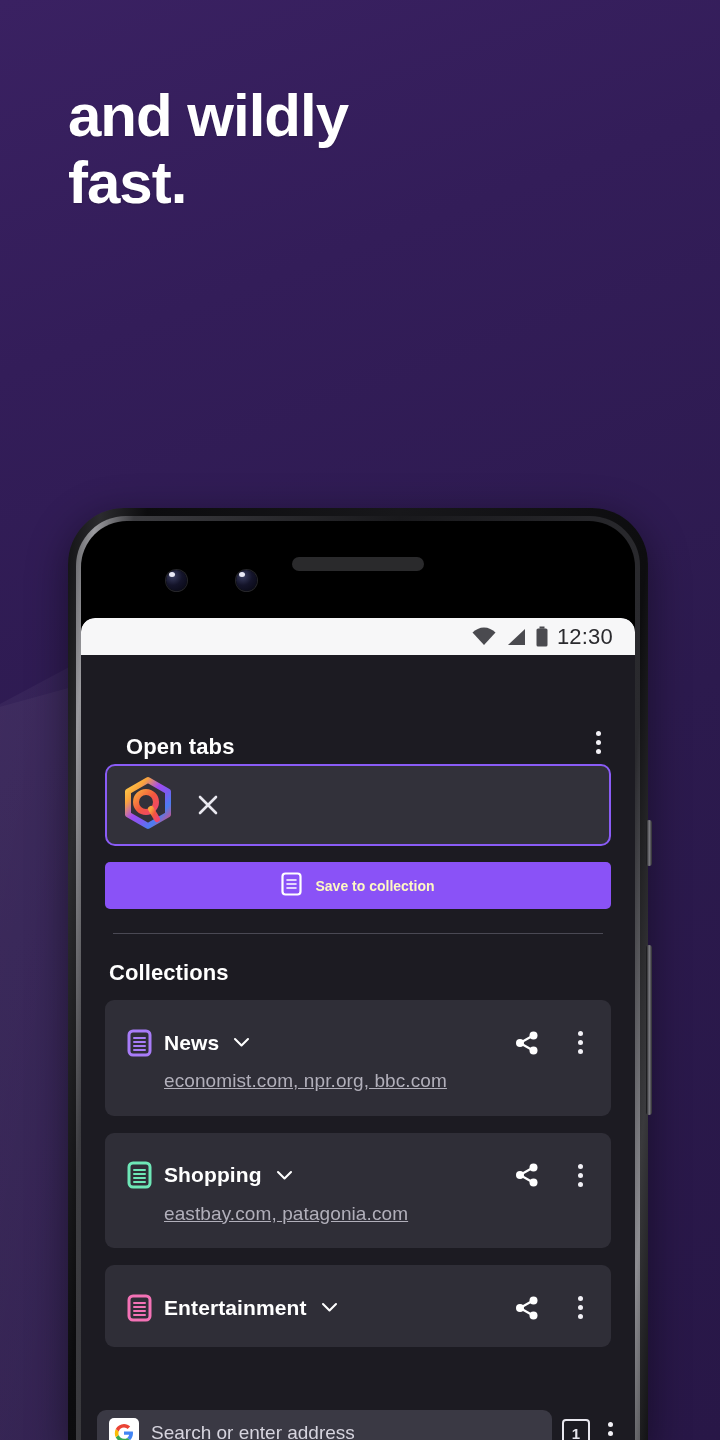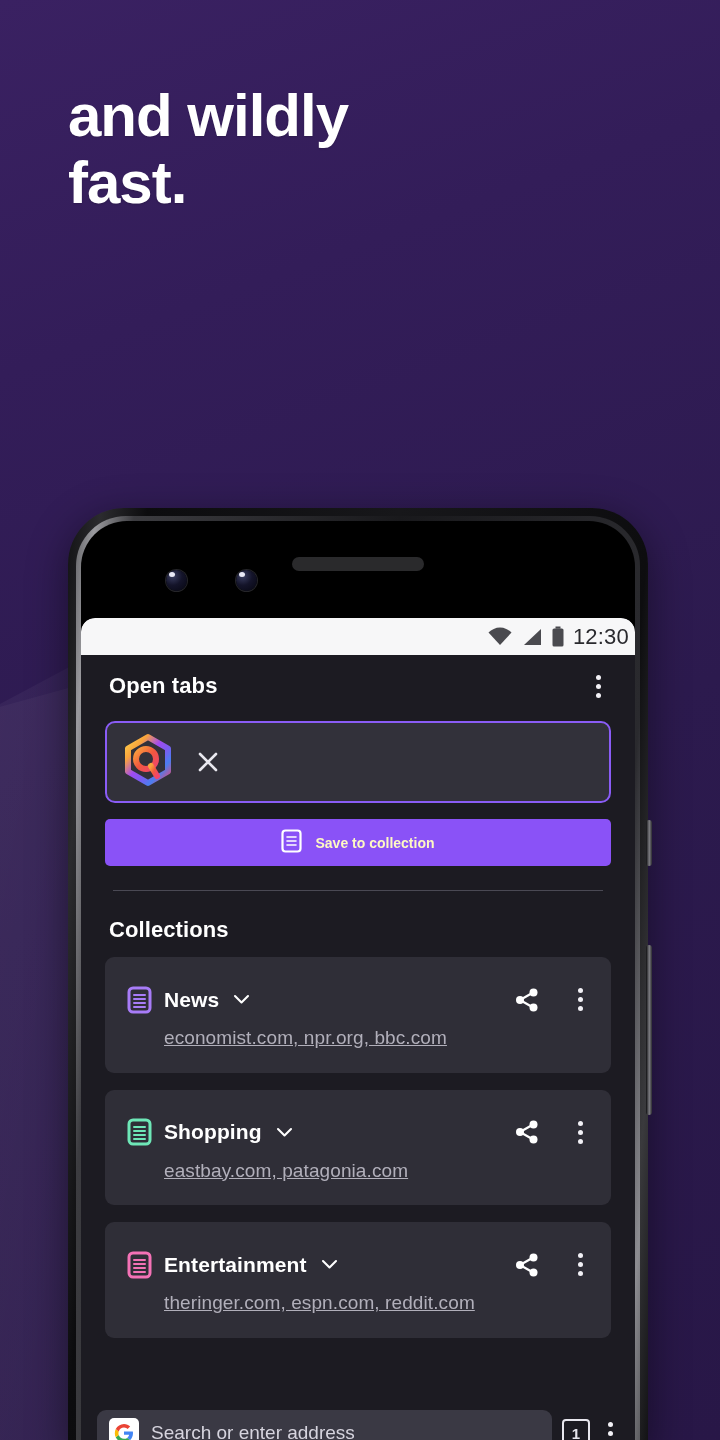--- a/index.html
+++ b/index.html
@@ -100,34 +100,35 @@
     border-radius:14px 14px 0 0;
     overflow:hidden;
     display:flex; flex-direction:column;
   }
 
   
   #status-bar {
     height:37px; background:#f7f7f8;
     border-radius:14px 14px 0 0;
     display:flex; align-items:center; justify-content:flex-end;
-    padding-right:6px; gap:8px;
+    padding-right:22px; gap:8px;
     flex:none;
   }
   #status-bar .s-icon { display:flex; align-items:center; }
   #status-time {
     color:#2a2a2e; font-size:22px; letter-spacing:0.2px;
   }
 
   
   #app-header {
     flex:none;
     height:62px;
-    display:flex; align-items:center; justify-content:space-between;
-    padding:0 26px 0 28px;
+    display:flex; align-items:flex-end; justify-content:space-between;
+    padding:0 26px 0 45px;
+    margin-top:43px;
   }
   #open-tabs-title {
     color:#ffffff; font-size:22px; font-weight:700; letter-spacing:0.1px;
   }
   .kebab {
     display:flex; flex-direction:column; gap:4px; align-items:center;
     padding:6px 8px; cursor:pointer;
   }
   .kebab i { width:5px; height:5px; border-radius:50%; background:#f2f1f6; display:block; }
 
@@ -415,21 +416,20 @@
                 <circle cx="19.5" cy="20.5" r="4" fill="#ffffff"></circle>
                 <path d="M9.5 11 L16.5 7 M9.5 15 L16.5 19" stroke="#ffffff" stroke-width="2.2" stroke-linecap="round"></path>
               </svg>
             </span>
             <span class="kebab cc-kebab">
                 <i></i>
                 <i></i>
                 <i></i>
               </span>
           </div>
-          <div class="cc-urls">theringer.com, espn.com, reddit.com</div>
         </div>
 
       </div>
 
       <div id="bottom-toolbar">
         <div id="url-bar">
           <span id="google-icon-box">
             <svg width="20" height="20" viewBox="0 0 20 20">
               <path d="M19 10.2c0-.7-.06-1.2-.2-1.8H10v3.4h5.1c-.1.9-.66 2.2-1.9 3.1l2.9 2.2c1.7-1.6 2.9-4 2.9-6.9z" fill="#4285f4"></path>
               <path d="M10 19.4c2.5 0 4.6-.8 6.1-2.3l-2.9-2.2c-.8.55-1.85.93-3.2.93-2.45 0-4.5-1.6-5.25-3.85l-3 2.3C3.25 17.2 6.4 19.4 10 19.4z" fill="#34a853"></path>

